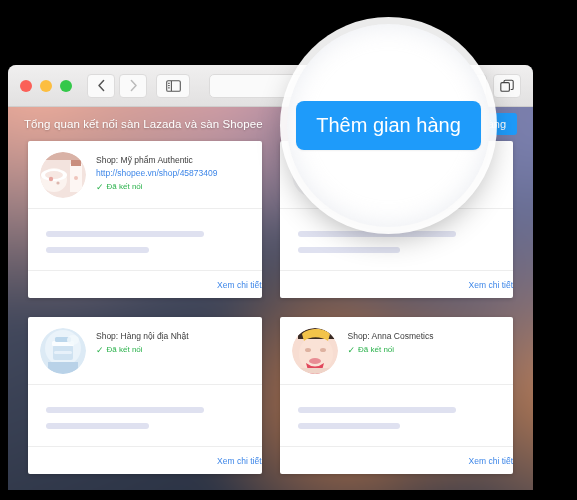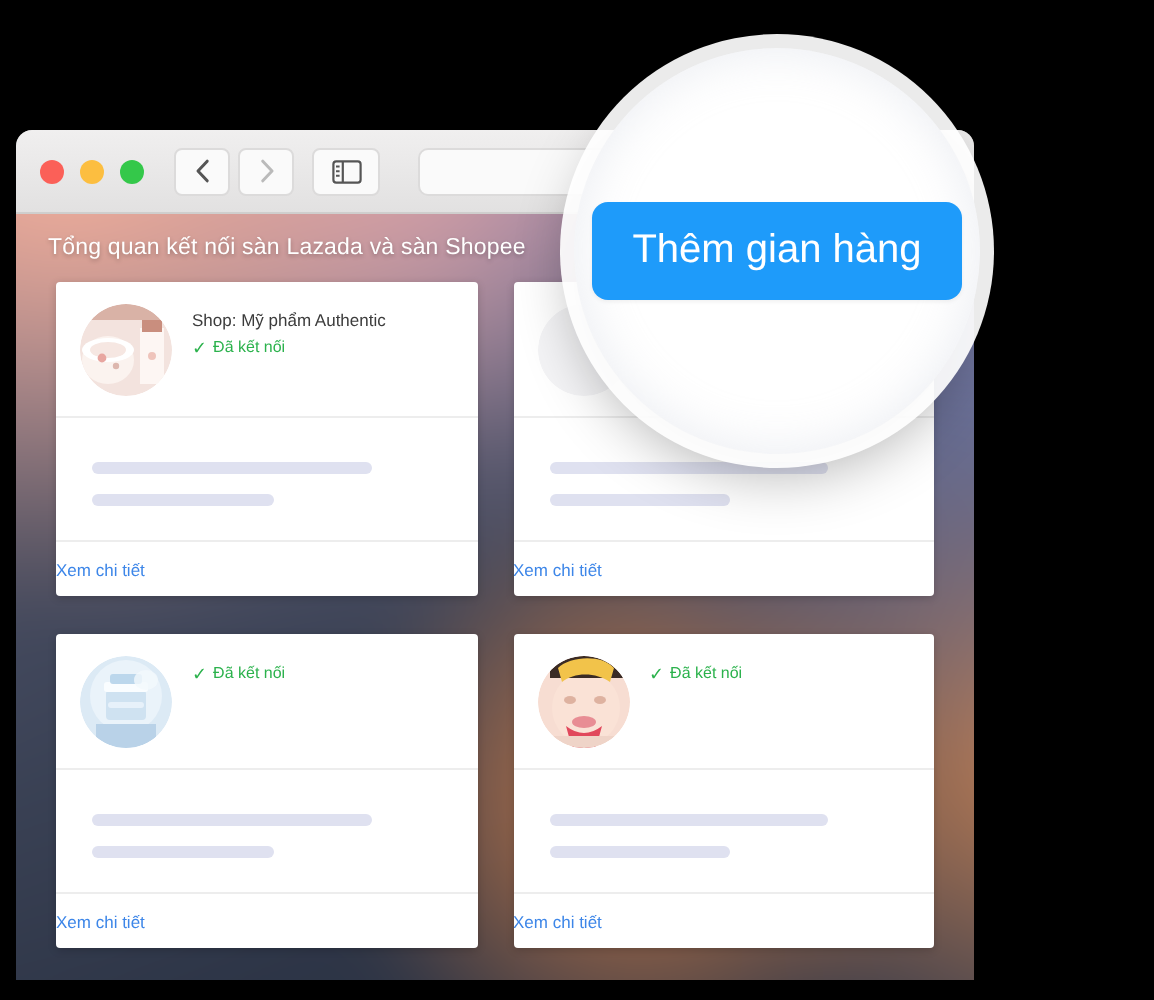--- a/index.html
+++ b/index.html
@@ -8,21 +8,21 @@
     width:577px; height:500px; overflow:hidden;
     background:#000;
     font-family:"Liberation Sans", sans-serif;
   }
 
   
   #stage { position:relative; width:577px; height:500px; background:#000; }
 
   
   .browser {
-    position:absolute; left:8px; top:65px; width:479px; height:425px;
+    position:absolute; left:8px; top:65px; width:525px; height:425px;
     border-radius:8px 8px 0 0; overflow:hidden;
     box-shadow:0 6px 26px rgba(0,0,0,.55);
     background:#737373;
   }
 
   
   .toolbar {
     height:42px; width:100%;
     background:linear-gradient(#f0efef,#e2e1e1);
     border-bottom:1px solid #cfcecd;
@@ -112,21 +112,21 @@
 
   .divider { height:1px; background:#ededed; margin:0; }
 
   .card-body { flex:1; padding:22px 18px 0; }
   .ph { height:6px; border-radius:3px; background:#dfe1f0; margin-bottom:10px; }
   .ph.w1 { width:80%; }
   .ph.w2 { width:52%; }
 
   .card-foot {
     border-top:1px solid #ededed;
-    height:28px; display:flex; align-items:center; justify-content:flex-start;
+    height:28px; display:flex; align-items:center; justify-content:flex-end;
   }
   .detail-link { font-size:8.5px; color:#3d86e8; text-decoration:none; cursor:pointer; }
 
   
   .magnifier {
     position:absolute; left:287px; top:24px; width:203px; height:203px;
     border-radius:50%; background:#fff; z-index:30;
     box-shadow:0 0 0 7px rgba(255,255,255,.92),
                0 10px 30px rgba(0,0,0,.30),
                inset 0 0 26px rgba(205,210,222,.42);
@@ -236,20 +236,21 @@
                   <path d="M31 8h10v6H31z" fill="#c98e7e"></path>
                   <circle cx="11" cy="27" r="2.2" fill="#e8a6a0"></circle>
                   <circle cx="18" cy="31" r="1.6" fill="#ddb7ae"></circle>
                   <circle cx="36" cy="26" r="2" fill="#efc4bb"></circle>
                   <path d="M0 0h46v8H0z" fill="#d9b2a6"></path>
                 </g>
               </svg>
             </div>
             <div class="card-meta">
               <div class="shop-name">Shop: Mỹ phẩm Authentic</div>
+              <div class="shop-url">http://shopee.vn/shop/45873409</div>
               <div class="shop-stat">
                 <span class="tick">✓</span>
                 <span>Đã kết nối</span>
               </div>
             </div>
           </div>
           <div class="divider"></div>
           <div class="card-body">
             <div class="ph w1"></div>
             <div class="ph w2"></div>
@@ -300,20 +301,21 @@
                   <rect x="13" y="17" width="20" height="15" rx="2" fill="#cfe2f1"></rect>
                   <rect x="12" y="13" width="22" height="5" rx="1.5" fill="#fafdff"></rect>
                   <rect x="15" y="9" width="16" height="5" rx="1.5" fill="#bcd7ec"></rect>
                   <rect x="14" y="23" width="18" height="3" rx="1.5" fill="#e7f1fa"></rect>
                   <path d="M8 34h30v12H8z" fill="#b9d2e8"></path>
                   <ellipse cx="33" cy="12" rx="6" ry="5" fill="#f3f9fd" opacity=".8"></ellipse>
                 </g>
               </svg>
             </div>
             <div class="card-meta">
+              <div class="shop-name">Shop: Hàng nội địa Nhật</div>
               <div class="shop-stat">
                 <span class="tick">✓</span>
                 <span>Đã kết nối</span>
               </div>
             </div>
           </div>
           <div class="divider"></div>
           <div class="card-body">
             <div class="ph w1"></div>
             <div class="ph w2"></div>
@@ -339,20 +341,21 @@
                   <path d="M10 6c6-6 22-7 28 0l-2 7c-7-5-18-5-24 0z" fill="#f2c34a"></path>
                   <ellipse cx="16" cy="22" rx="3" ry="2" fill="#c78a74" opacity=".55"></ellipse>
                   <ellipse cx="31" cy="22" rx="3" ry="2" fill="#c78a74" opacity=".55"></ellipse>
                   <path d="M14 35q9 7 18 0l-3 11H17z" fill="#e1485c"></path>
                   <ellipse cx="23" cy="33" rx="6" ry="3" fill="#e06a78" opacity=".7"></ellipse>
                   <path d="M0 40h46v6H0z" fill="#efd4c8"></path>
                 </g>
               </svg>
             </div>
             <div class="card-meta">
+              <div class="shop-name">Shop: Anna Cosmetics</div>
               <div class="shop-stat">
                 <span class="tick">✓</span>
                 <span>Đã kết nối</span>
               </div>
             </div>
           </div>
           <div class="divider"></div>
           <div class="card-body">
             <div class="ph w1"></div>
             <div class="ph w2"></div>

